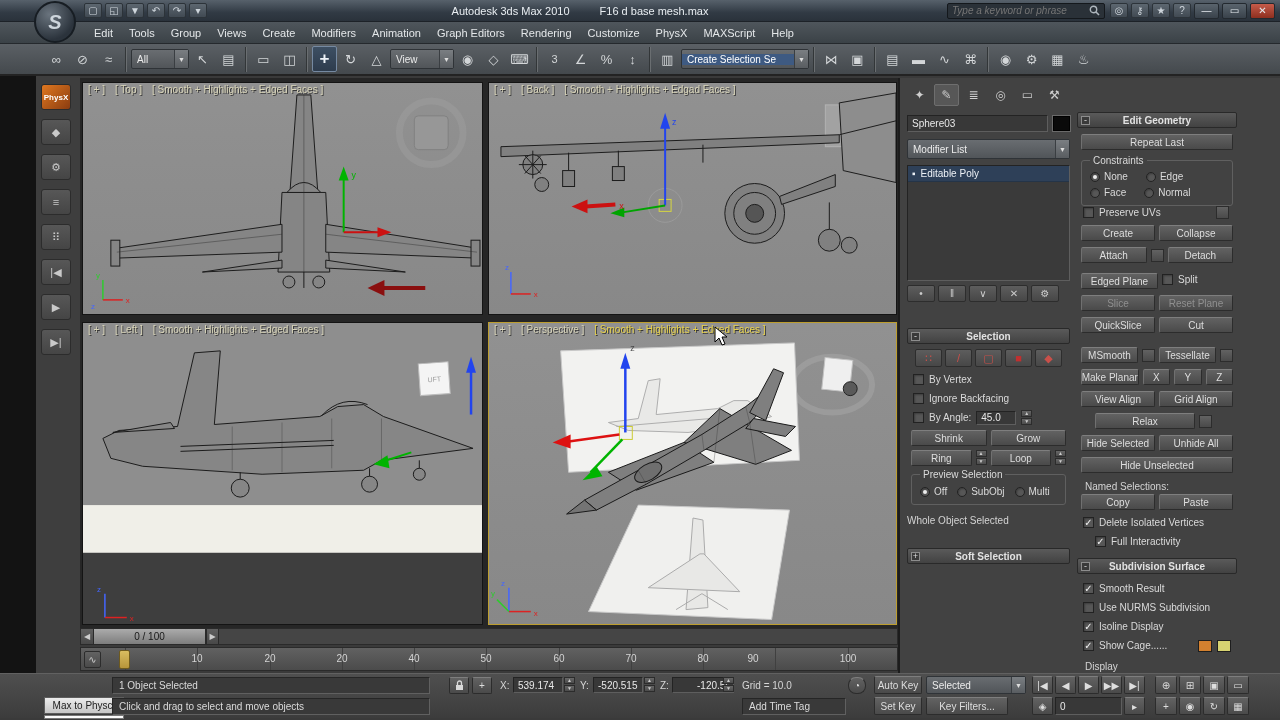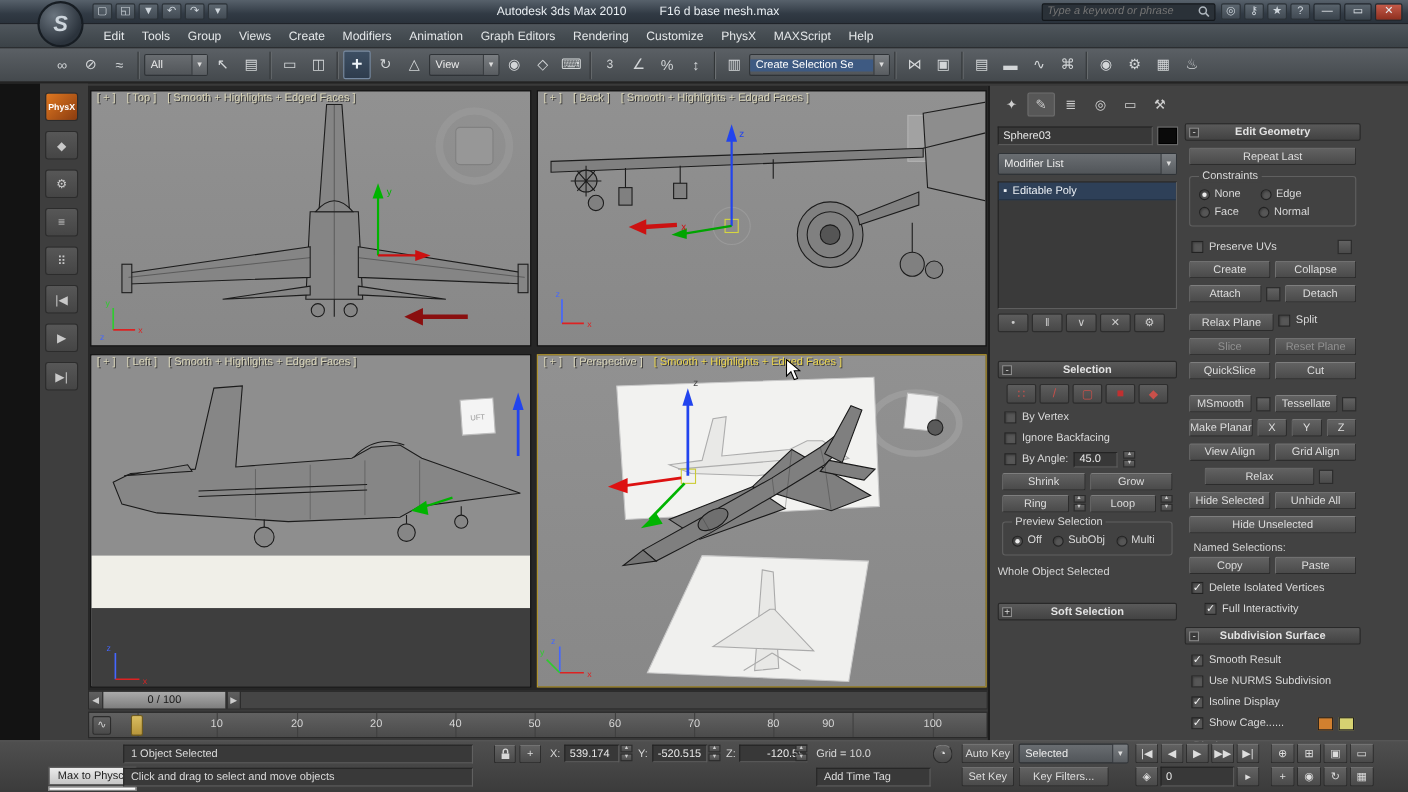--- a/index.html
+++ b/index.html
@@ -536,36 +536,36 @@
           <span class="radio">
               <span class="rdot"></span>
               <span>Face</span>
             </span>
           <span class="radio">
               <span class="rdot"></span>
               <span>Normal</span>
             </span>
         </div>
       </div>
-      <div class="cb" style="margin-top:12px">
+      <div class="cb" style="margin-top:0">
         <span class="box"></span>
         <span style="flex:1">Preserve UVs</span>
         <span class="mini" style="margin-right:8px"></span>
       </div>
       <div class="row">
         <span class="btn">Create</span>
         <span class="btn">Collapse</span>
       </div>
       <div class="row">
         <span class="btn">Attach</span>
         <span class="mini"></span>
         <span class="btn">Detach</span>
       </div>
       <div class="row" style="margin-top:10px">
-        <span class="btn">Relax Plane</span>
+        <span class="btn">Edged Plane</span>
         <span class="cb" style="margin:0;flex:1">
           <span class="box"></span>
           <span>Split</span>
         </span>
       </div>
       <div class="row">
         <span class="btn dis">Slice</span>
         <span class="btn dis">Reset Plane</span>
       </div>
       <div class="row">

